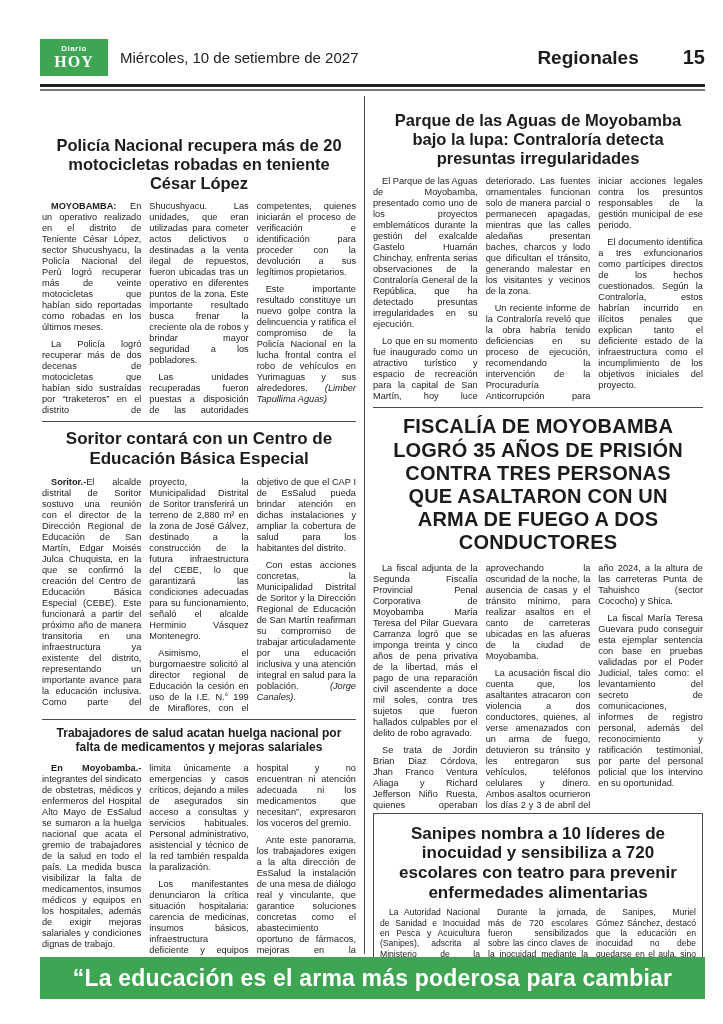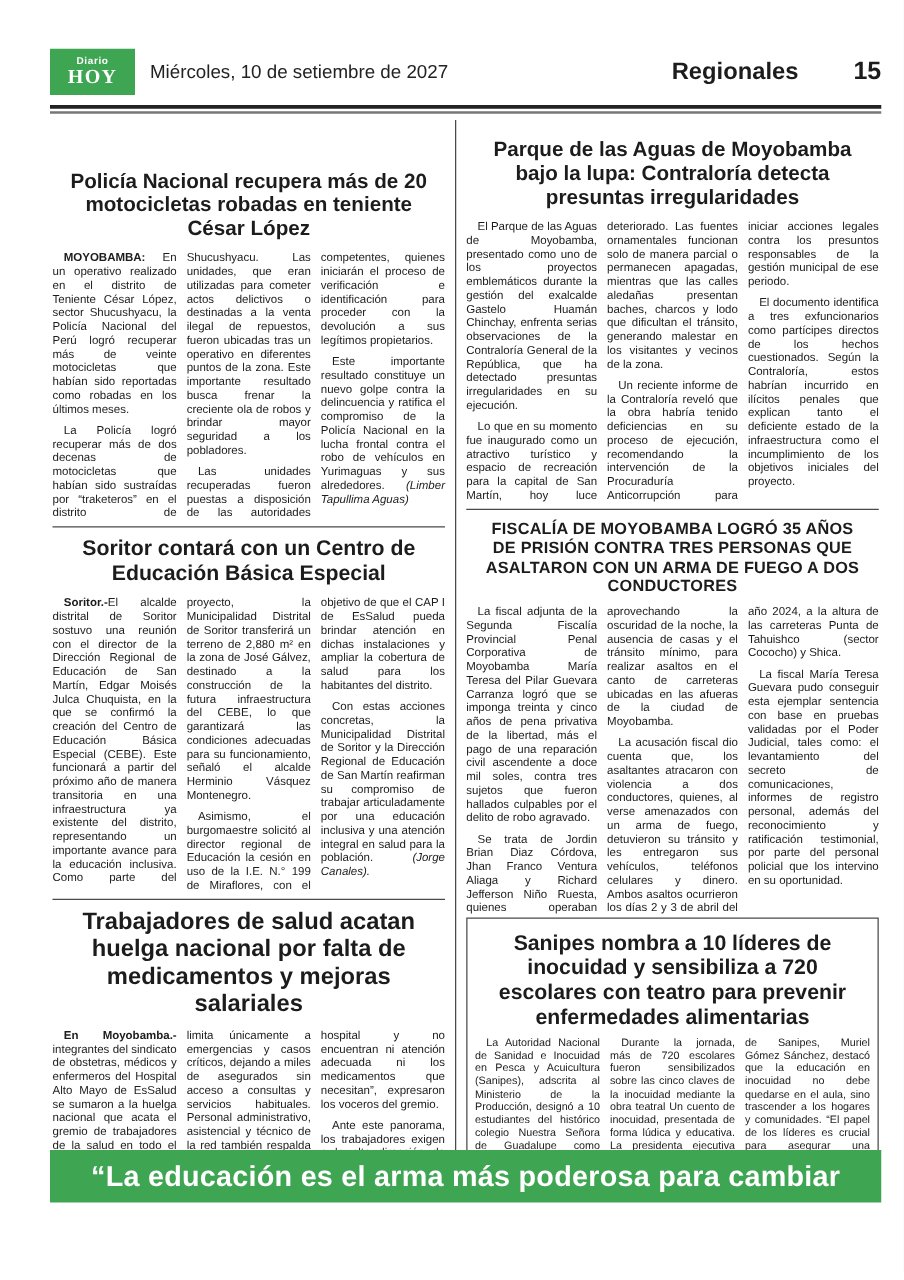--- a/index.html
+++ b/index.html
@@ -31,36 +31,36 @@
   
   main{display:flex;margin-top:3px;height:866px;overflow:hidden;}
   .col-left{width:318px;flex:none;}
   .v-div{width:1px;background:var(--rule);margin:2px 6px 6px 6px;flex:none;}
   .col-right{flex:1;min-width:0;}
   .rule{border-top:1px solid var(--rule);margin:5px 2px 7px;}
   article{padding:0 2px;}
   h2{margin:4px 4px 8px;text-align:center;line-height:1.16;font-weight:bold;}
   .t-police{font-size:16.5px;margin-top:42px;}
   .t-soritor{font-size:17px;}
-  .t-health{font-size:19px;}
+  .t-health{font-size:12px;}
   .t-parque{font-size:16.5px;margin-top:17px;}
-  .t-fiscalia{font-size:13px;letter-spacing:.2px;margin-left:14px;margin-right:14px;}
+  .t-fiscalia{font-size:20px;letter-spacing:.2px;margin-left:14px;margin-right:14px;}
   .t-sanipes{font-size:17px;margin-bottom:5px;}
   .body{
     column-count:3;column-gap:8px;text-align:justify;
     font-size:9.2px;line-height:11px;hyphens:auto;-webkit-hyphens:auto;
   }
   .body p{margin:0 0 6px;text-indent:9px;}
   .body strong{font-weight:bold;}
   .body em{font-style:italic;}
   .body.small{font-size:8.6px;line-height:10.3px;}
   .boxed{border:1px solid var(--rule);padding:6px 6px 2px;margin:2px 2px 0;}
   
   .banner{
-    position:absolute;left:40px;right:18px;top:920px;height:42px;
+    position:absolute;left:40px;right:18px;top:957px;height:42px;
     background:var(--brand-green);color:#fff;display:flex;align-items:center;justify-content:center;
     font-size:23px;font-weight:bold;letter-spacing:.2px;white-space:nowrap;overflow:hidden;
   }
 </style>
 </head>
 <body>
 
 <div class="page">
 
   <header class="hdr">

